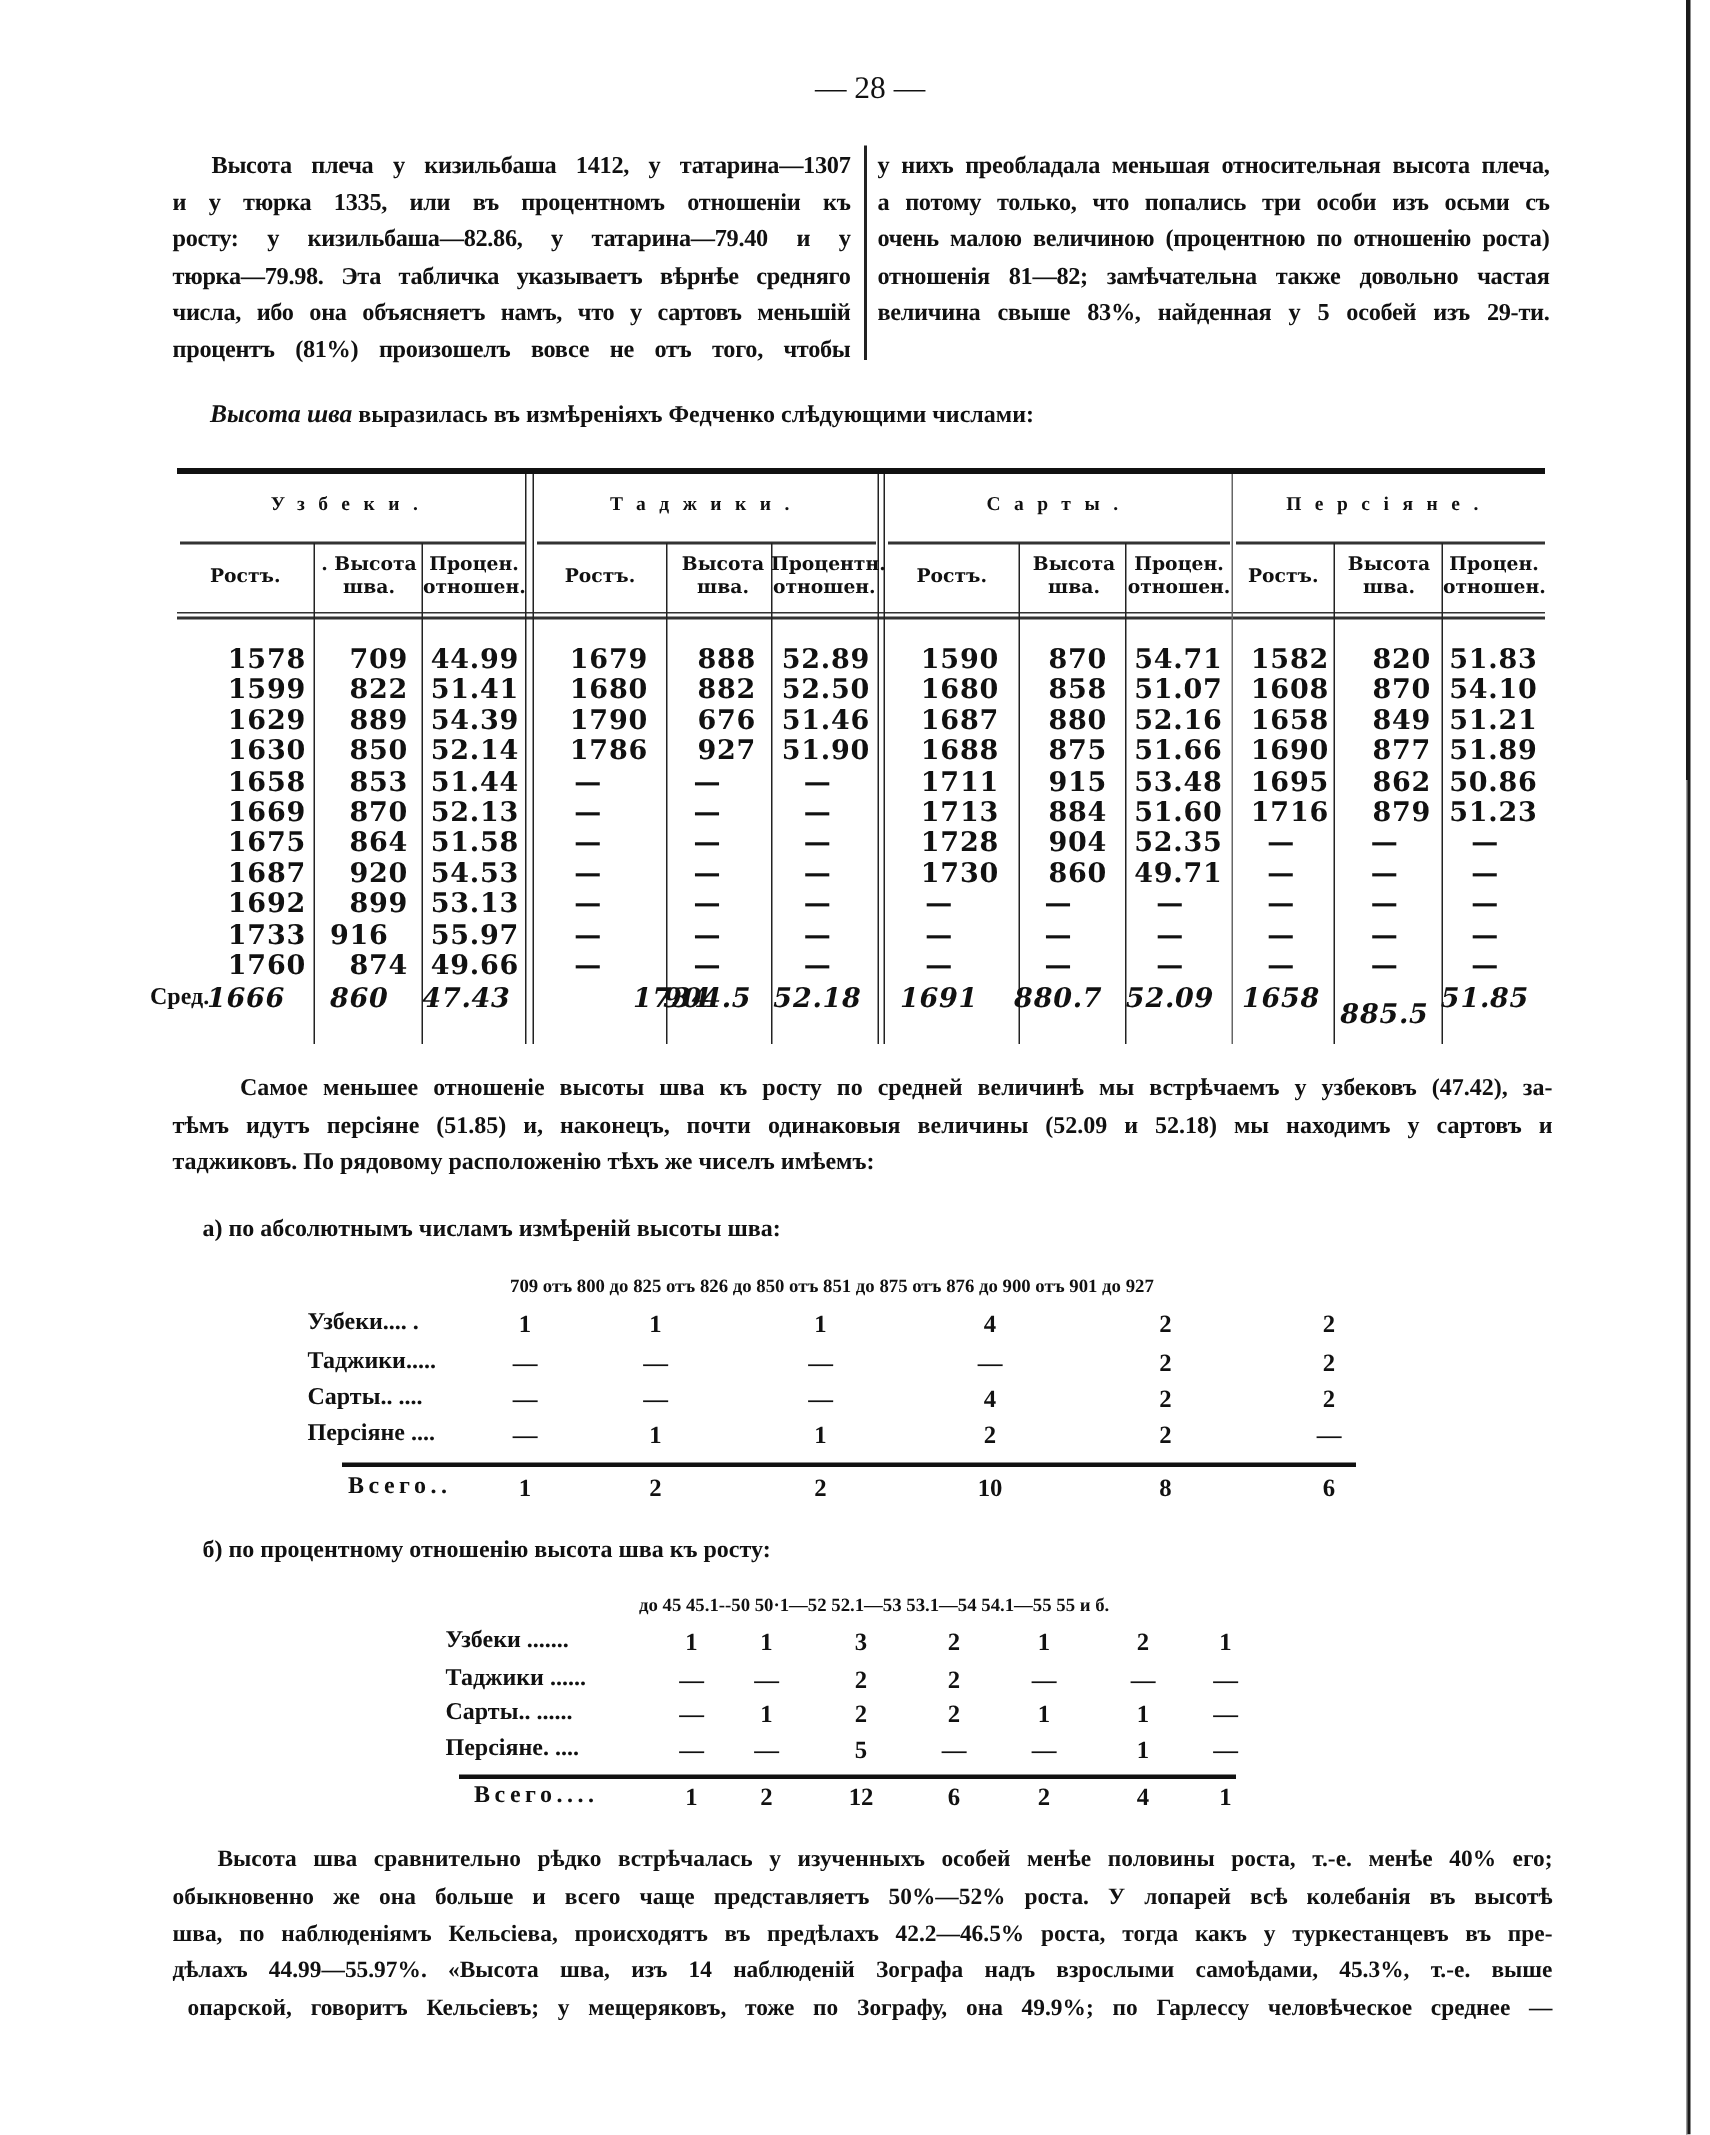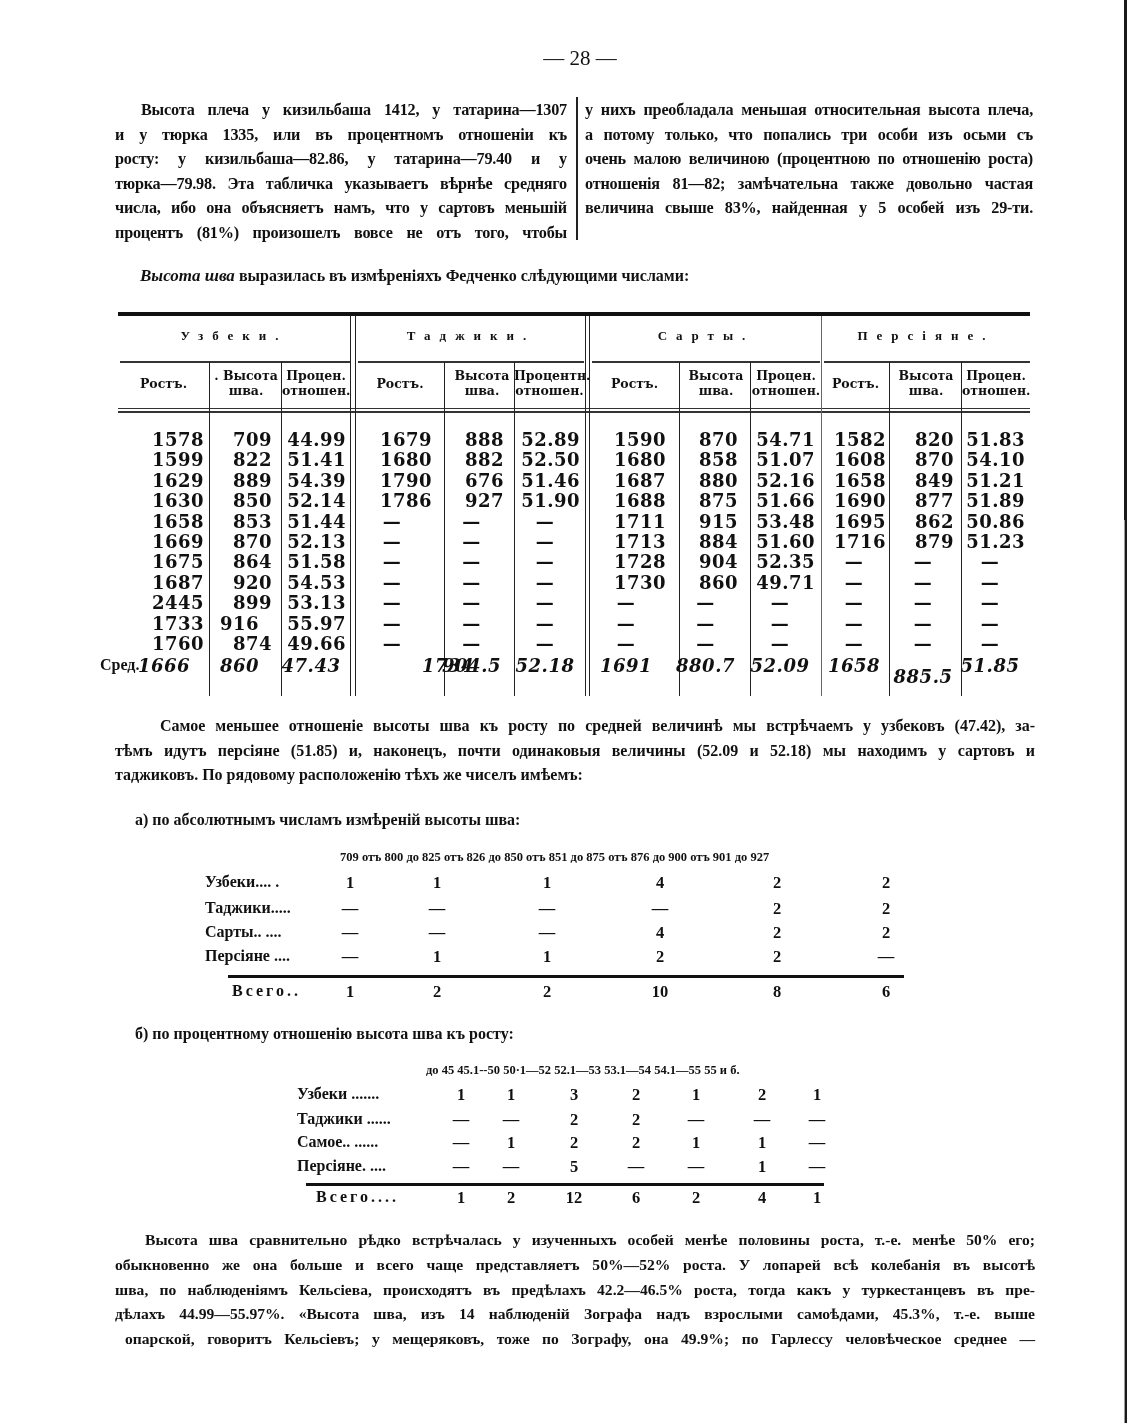--- a/index.html
+++ b/index.html
@@ -230,21 +230,21 @@
       <div class="cell" style="left: 158px; width: 70px; top: 260.8px;">54.53</div>
       <div class="cell ctr" style="left: 234px; width: 80px; top: 260.8px;">—</div>
       <div class="cell ctr" style="left: 321px; width: 65px; top: 260.8px;">—</div>
       <div class="cell ctr" style="left: 392px; width: 70px; top: 260.8px;">—</div>
       <div class="cell" style="left: 468px; width: 80px; top: 260.8px;">1730</div>
       <div class="cell" style="left: 555px; width: 65px; top: 260.8px;">860</div>
       <div class="cell" style="left: 627px; width: 70px; top: 260.8px;">49.71</div>
       <div class="cell ctr" style="left: 704px; width: 64px; top: 260.8px;">—</div>
       <div class="cell ctr" style="left: 774px; width: 62px; top: 260.8px;">—</div>
       <div class="cell ctr" style="left: 837px; width: 70px; top: 260.8px;">—</div>
-      <div class="cell" style="left: 6px; width: 80px; top: 281.2px;">2445</div>
+      <div class="cell" style="left: 6px; width: 80px; top: 281.2px;">1692</div>
       <div class="cell" style="left: 89px; width: 65px; top: 281.2px;">899</div>
       <div class="cell" style="left: 158px; width: 70px; top: 281.2px;">53.13</div>
       <div class="cell ctr" style="left: 234px; width: 80px; top: 281.2px;">—</div>
       <div class="cell ctr" style="left: 321px; width: 65px; top: 281.2px;">—</div>
       <div class="cell ctr" style="left: 392px; width: 70px; top: 281.2px;">—</div>
       <div class="cell ctr" style="left: 468px; width: 80px; top: 281.2px;">—</div>
       <div class="cell ctr" style="left: 555px; width: 65px; top: 281.2px;">—</div>
       <div class="cell ctr" style="left: 627px; width: 70px; top: 281.2px;">—</div>
       <div class="cell ctr" style="left: 704px; width: 64px; top: 281.2px;">—</div>
       <div class="cell ctr" style="left: 774px; width: 62px; top: 281.2px;">—</div>
@@ -351,21 +351,21 @@
     <div class="v" style="left: 742px; top: 1085px;">2</div>
     <div class="v" style="left: 797px; top: 1085px;">1</div>
     <div class="rlabel" style="left: 297px; top: 1110px;">Таджики ......</div>
     <div class="v" style="left: 441px; top: 1110px;">—</div>
     <div class="v" style="left: 491px; top: 1110px;">—</div>
     <div class="v" style="left: 554px; top: 1110px;">2</div>
     <div class="v" style="left: 616px; top: 1110px;">2</div>
     <div class="v" style="left: 676px; top: 1110px;">—</div>
     <div class="v" style="left: 742px; top: 1110px;">—</div>
     <div class="v" style="left: 797px; top: 1110px;">—</div>
-    <div class="rlabel" style="left: 297px; top: 1133px;">Самое.. ......</div>
+    <div class="rlabel" style="left: 297px; top: 1133px;">Сарты.. ......</div>
     <div class="v" style="left: 441px; top: 1133px;">—</div>
     <div class="v" style="left: 491px; top: 1133px;">1</div>
     <div class="v" style="left: 554px; top: 1133px;">2</div>
     <div class="v" style="left: 616px; top: 1133px;">2</div>
     <div class="v" style="left: 676px; top: 1133px;">1</div>
     <div class="v" style="left: 742px; top: 1133px;">1</div>
     <div class="v" style="left: 797px; top: 1133px;">—</div>
     <div class="rlabel" style="left: 297px; top: 1157px;">Персіяне. ....</div>
     <div class="v" style="left: 441px; top: 1157px;">—</div>
     <div class="v" style="left: 491px; top: 1157px;">—</div>
@@ -378,18 +378,18 @@
     <div class="v" style="left: 441px; top: 1188px;">1</div>
     <div class="v" style="left: 491px; top: 1188px;">2</div>
     <div class="v" style="left: 554px; top: 1188px;">12</div>
     <div class="v" style="left: 616px; top: 1188px;">6</div>
     <div class="v" style="left: 676px; top: 1188px;">2</div>
     <div class="v" style="left: 742px; top: 1188px;">4</div>
     <div class="v" style="left: 797px; top: 1188px;">1</div>
   </div>
 
 <div class="para3">
-  <span class="ln indent">Высота шва сравнительно рѣдко встрѣчалась у изученныхъ особей менѣе половины роста, т.-е. менѣе 50% его;</span>
+  <span class="ln indent">Высота шва сравнительно рѣдко встрѣчалась у изученныхъ особей менѣе половины роста, т.-е. менѣе 40% его;</span>
   <span class="ln">обыкновенно же она больше и всего чаще представляетъ 50%—52% роста. У лопарей всѣ колебанія въ высотѣ</span>
   <span class="ln">шва, по наблюденіямъ Кельсіева, происходятъ въ предѣлахъ 42.2—46.5% роста, тогда какъ у туркестанцевъ въ пре-</span>
   <span class="ln">дѣлахъ 44.99—55.97%. «Высота шва, изъ 14 наблюденій Зографа надъ взрослыми самоѣдами, 45.3%, т.-е. выше</span>
   <span class="ln" style="padding-left:10px">опарской, говоритъ Кельсіевъ; у мещеряковъ, тоже по Зографу, она 49.9%; по Гарлессу человѣческое среднее —</span>
 </div>
 
 </body></html>

